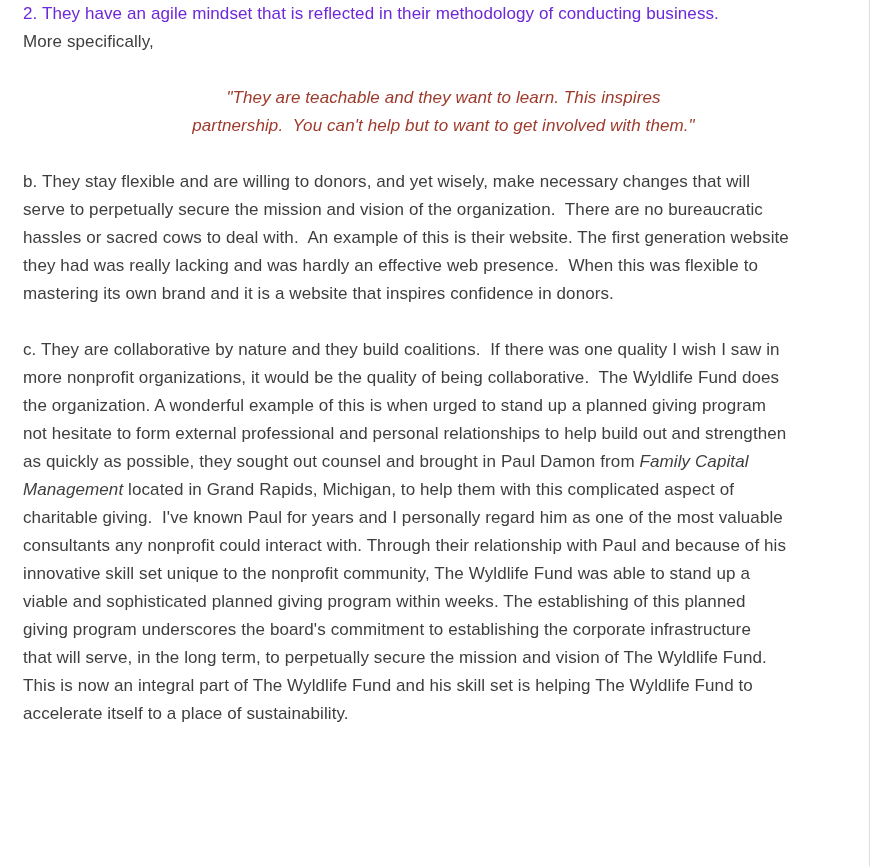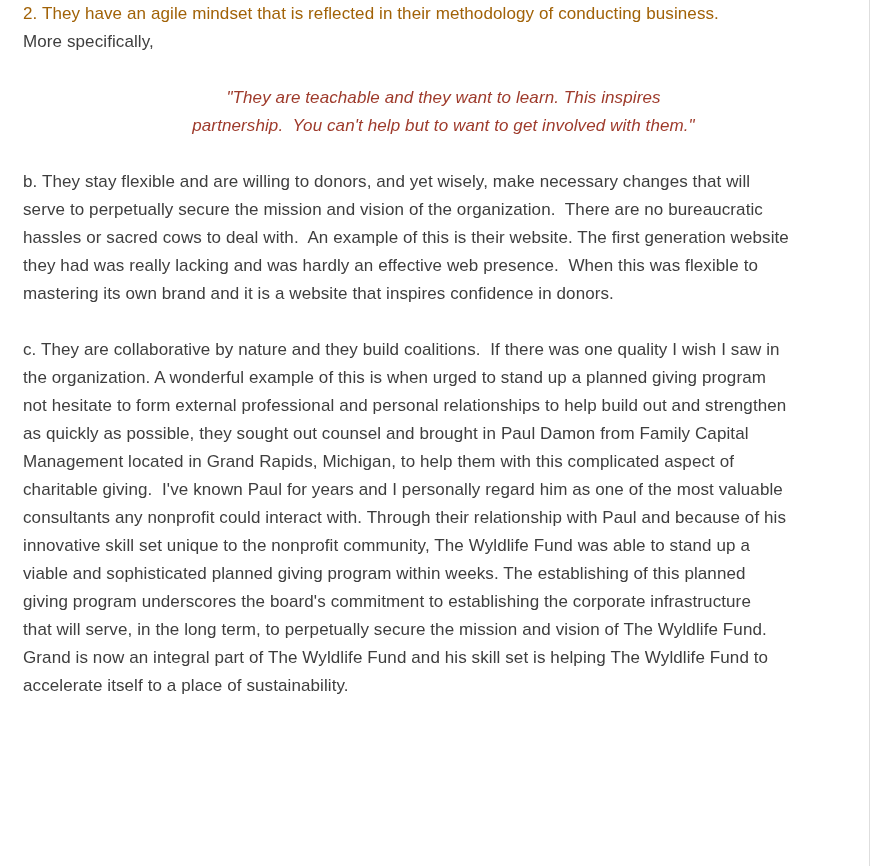--- a/index.html
+++ b/index.html
@@ -27,28 +27,29 @@
   .block {
     margin: 0 0 28px 0;
   }
   .block:last-child {
     margin-bottom: 0;
   }
   .line {
     white-space: pre-wrap;
   }
   .heading-line-1 {
-    color: #a16207;
+    color: #6d28d9;
   }
   .quote-block {
     text-align: center;
     color: #9e3a2b;
     font-style: italic;
   }
   .italic {
+    font-style: italic;
   }
   .page-edge {
     position: absolute;
     top: 0;
     right: 0;
     width: 1px;
     height: 866px;
     background: #dedede;
   }
 </style>
@@ -71,29 +72,30 @@
   <div class="block">
     <div class="line">b. They stay flexible and are willing to donors, and yet wisely, make necessary changes that will</div>
     <div class="line">serve to perpetually secure the mission and vision of the organization.  There are no bureaucratic</div>
     <div class="line">hassles or sacred cows to deal with.  An example of this is their website. The first generation website</div>
     <div class="line">they had was really lacking and was hardly an effective web presence.  When this was flexible to</div>
     <div class="line">mastering its own brand and it is a website that inspires confidence in donors.</div>
   </div>
 
   <div class="block">
     <div class="line">c. They are collaborative by nature and they build coalitions.  If there was one quality I wish I saw in</div>
+    <div class="line">more nonprofit organizations, it would be the quality of being collaborative.  The Wyldlife Fund does</div>
     <div class="line">the organization. A wonderful example of this is when urged to stand up a planned giving program</div>
     <div class="line">not hesitate to form external professional and personal relationships to help build out and strengthen</div>
     <div class="line"><span>as quickly as possible, they sought out counsel and brought in Paul Damon from </span><span class="italic">Family Capital</span></div>
     <div class="line"><span class="italic">Management</span><span> located in Grand Rapids, Michigan, to help them with this complicated aspect of</span></div>
     <div class="line">charitable giving.  I've known Paul for years and I personally regard him as one of the most valuable</div>
     <div class="line">consultants any nonprofit could interact with. Through their relationship with Paul and because of his</div>
     <div class="line">innovative skill set unique to the nonprofit community, The Wyldlife Fund was able to stand up a</div>
     <div class="line">viable and sophisticated planned giving program within weeks. The establishing of this planned</div>
     <div class="line">giving program underscores the board's commitment to establishing the corporate infrastructure</div>
     <div class="line">that will serve, in the long term, to perpetually secure the mission and vision of The Wyldlife Fund.</div>
-    <div class="line">Grand is now an integral part of The Wyldlife Fund and his skill set is helping The Wyldlife Fund to</div>
+    <div class="line">This is now an integral part of The Wyldlife Fund and his skill set is helping The Wyldlife Fund to</div>
     <div class="line">accelerate itself to a place of sustainability.</div>
   </div>
 
 </div>
 
 <div class="page-edge"></div>
 
 </body></html>

